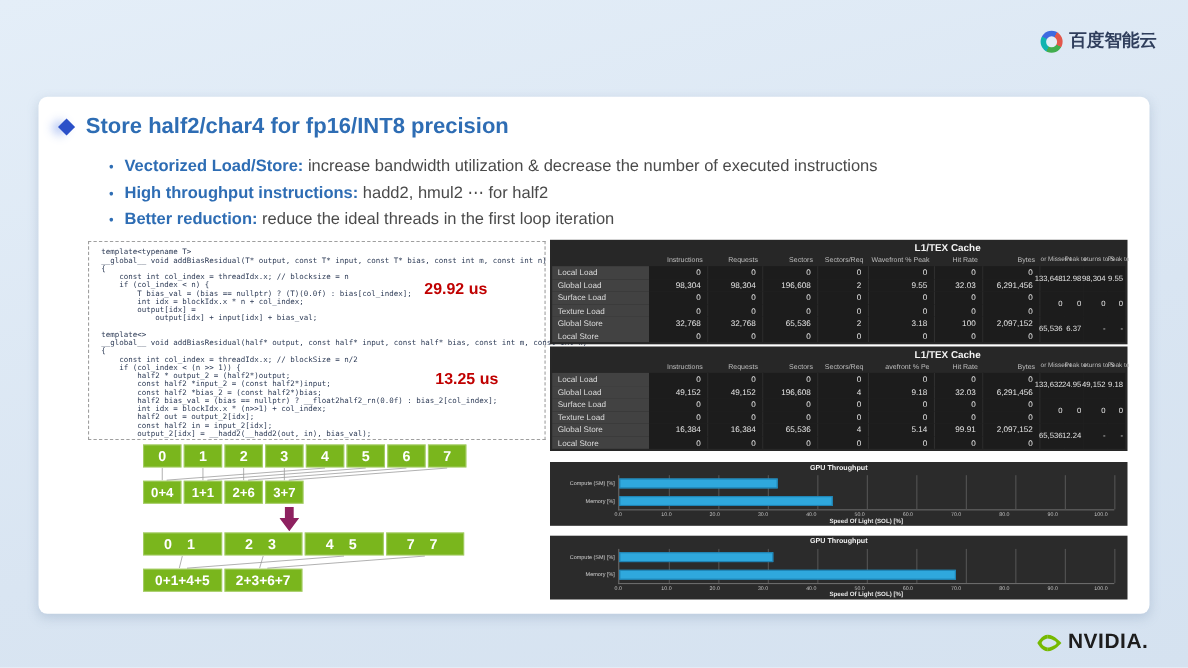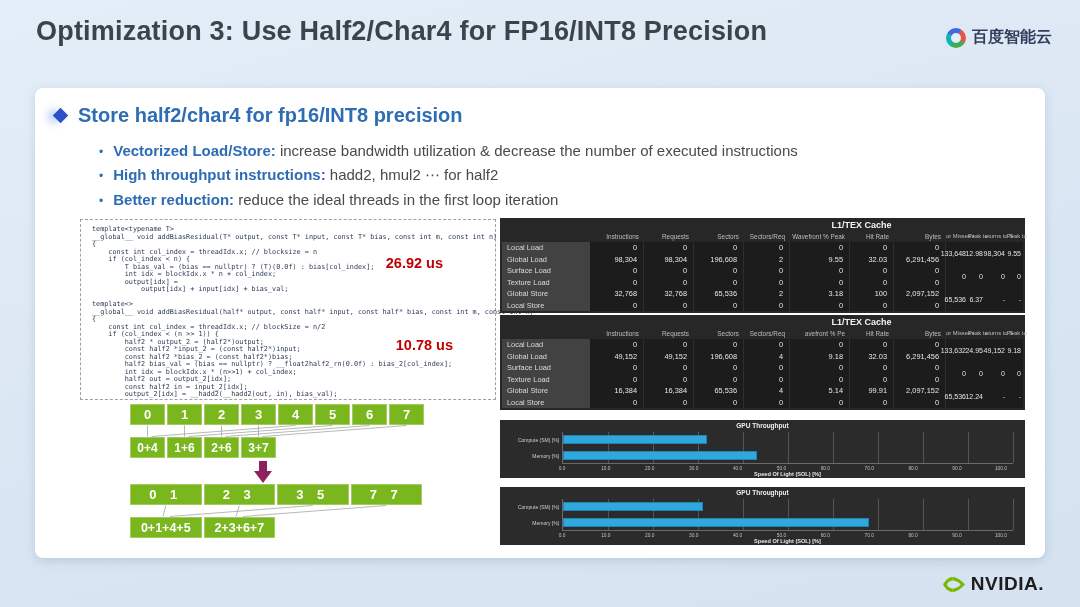--- a/index.html
+++ b/index.html
@@ -88,21 +88,20 @@
   .watermark-text { font-size:27px; font-weight:700; letter-spacing:2px; color:#dfe4ea;
                     text-shadow:1px 1px 0 #ffffff,-1px -1px 1px #bfc6cf; }
   .nvidia-logo { position:absolute; right:36px; top:573px; display:flex; align-items:center; gap:5px; }
   .nvidia-text { font-size:19px; font-weight:800; color:#1d1d1d; letter-spacing:.5px; }
 </style>
 </head>
 <body>
 
 <div class="slide">
 
-  <div class="page-title">Optimization 3: Use Half2/Char4 for FP16/INT8 Precision</div>
 
   <div class="brand">
     <span class="brand-icon"></span>
     <span class="brand-text">百度智能云</span>
   </div>
 
   <div class="card">
 
     <div class="heading">
       <span class="diamond"></span>
@@ -144,22 +143,22 @@
     const int col_index = threadIdx.x; // blockSize = n/2
     if (col_index &lt; (n &gt;&gt; 1)) {
         half2 * output_2 = (half2*)output;
         const half2 *input_2 = (const half2*)input;
         const half2 *bias_2 = (const half2*)bias;
         half2 bias_val = (bias == nullptr) ? __float2half2_rn(0.0f) : bias_2[col_index];
         int idx = blockIdx.x * (n&gt;&gt;1) + col_index;
         half2 out = output_2[idx];
         const half2 in = input_2[idx];
         output_2[idx] = __hadd2(__hadd2(out, in), bias_val);</pre>
-      <span class="timing timing-1">26.92 us</span>
-      <span class="timing timing-2">10.78 us</span>
+      <span class="timing timing-1">29.92 us</span>
+      <span class="timing timing-2">13.25 us</span>
     </div>
 
     <div class="diagram">
       <svg class="connectors" width="300" height="140">
         <g stroke="#9a9a9a" stroke-width="0.7" fill="none">
           <line x1="17.5" y1="21.5" x2="17.5" y2="32.5"></line>
           <line x1="54.5" y1="21.5" x2="54.5" y2="32.5"></line>
           <line x1="91.5" y1="21.5" x2="91.5" y2="32.5"></line>
           <line x1="128.5" y1="21.5" x2="128.5" y2="32.5"></line>
           <line x1="165.5" y1="21.5" x2="21.5" y2="32.5"></line>
@@ -177,31 +176,31 @@
           <div class="gbox">1</div>
           <div class="gbox">2</div>
           <div class="gbox">3</div>
           <div class="gbox">4</div>
           <div class="gbox">5</div>
           <div class="gbox">6</div>
           <div class="gbox">7</div>
         </div>
       <div class="box-row r2">
           <div class="gbox">0+4</div>
-          <div class="gbox">1+6</div>
+          <div class="gbox">1+1</div>
           <div class="gbox">2+6</div>
           <div class="gbox">3+7</div>
         </div>
       <svg class="down-arrow" width="18" height="22">
         <path d="M5 0 h8 v10 h5 l-9 12 -9 -12 h5 z" fill="#8e2160"></path>
       </svg>
       <div class="box-row r3">
           <div class="gbox">0 1</div>
           <div class="gbox">2 3</div>
-          <div class="gbox">3 5</div>
+          <div class="gbox">4 5</div>
           <div class="gbox">7 7</div>
         </div>
       <div class="box-row r4">
           <div class="gbox">0+1+4+5</div>
           <div class="gbox">2+3+6+7</div>
         </div>
     </div>
 
     <div id="table1" class="panel ptable">
         <div class="tc t-title" style="grid-area: 1 / 1 / auto / -1;">L1/TEX Cache</div>

